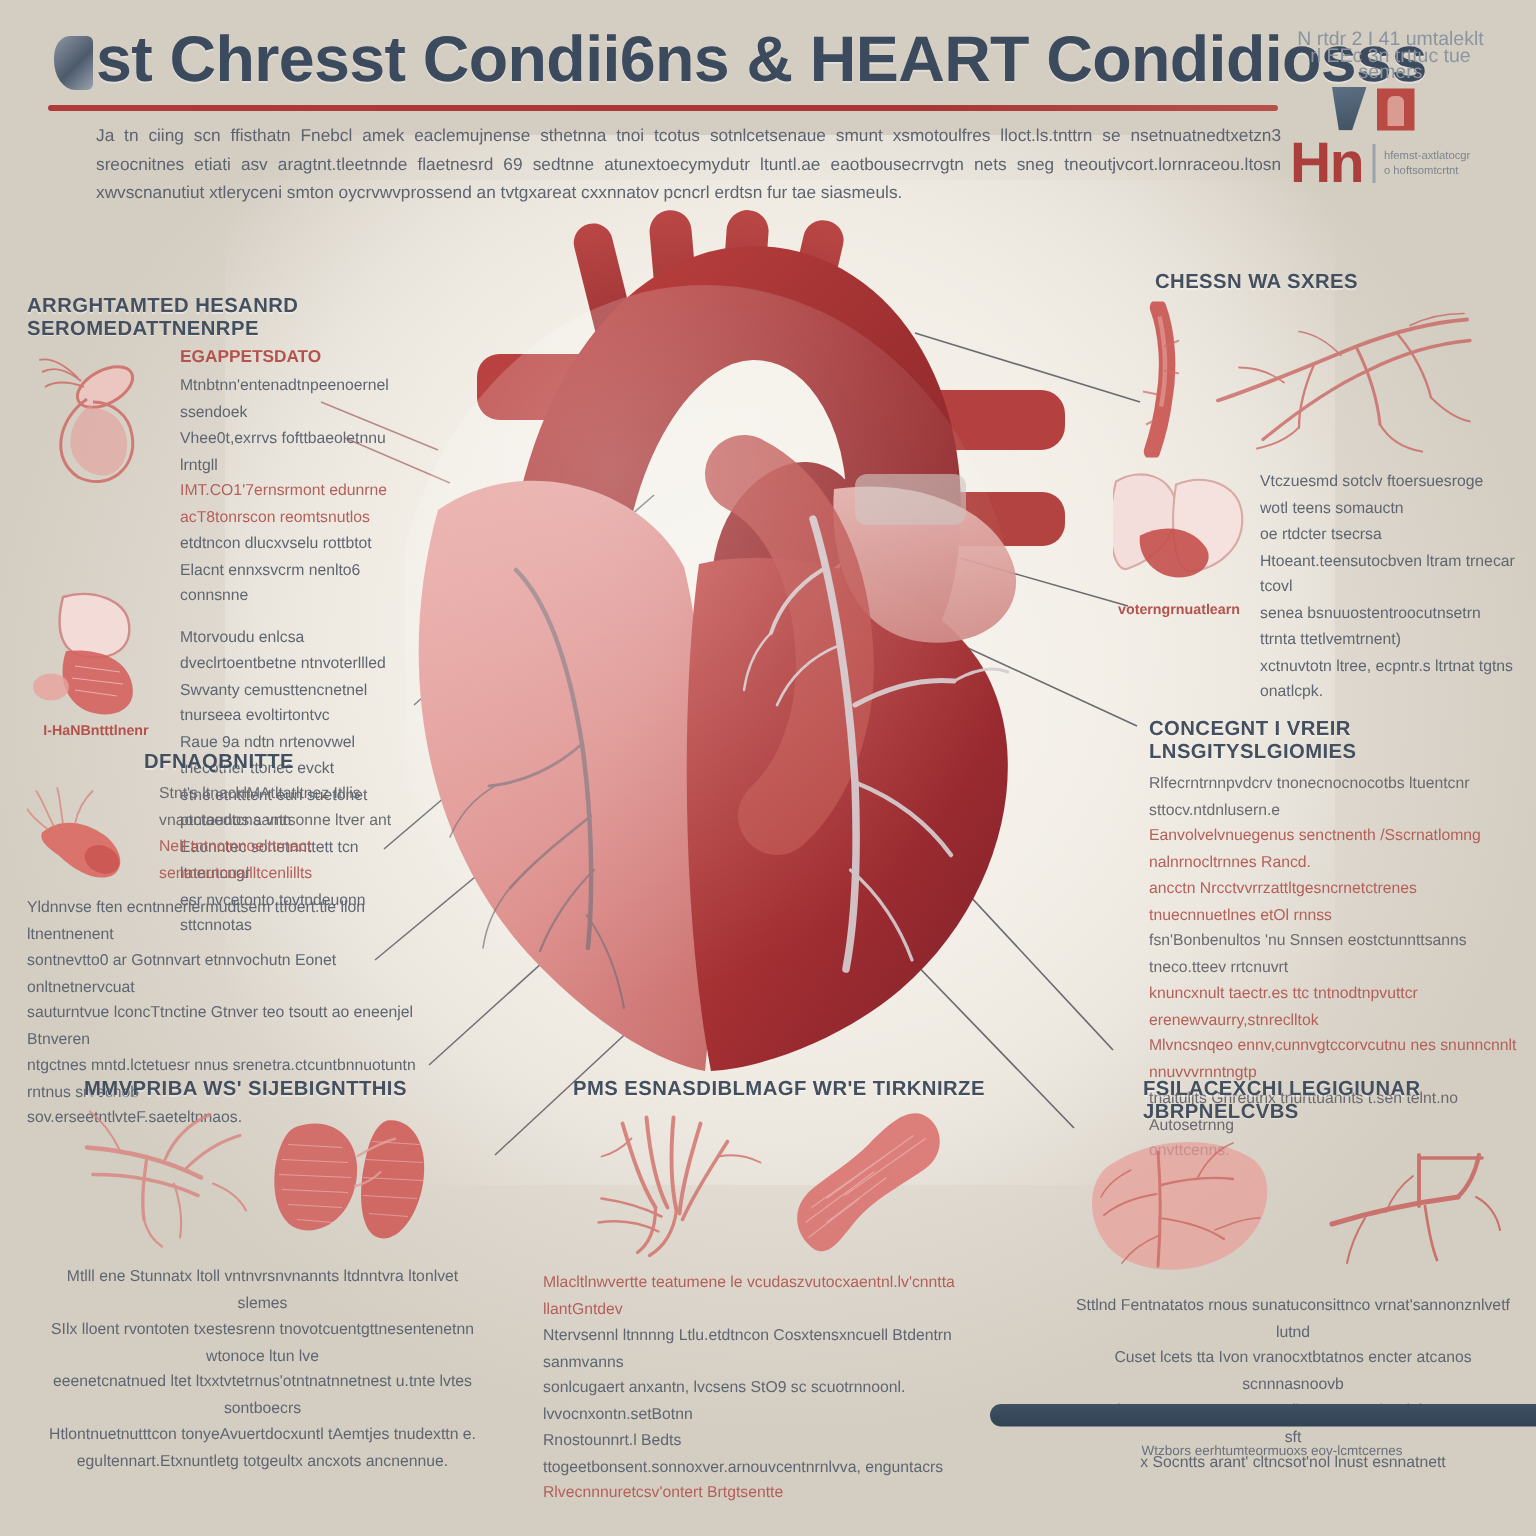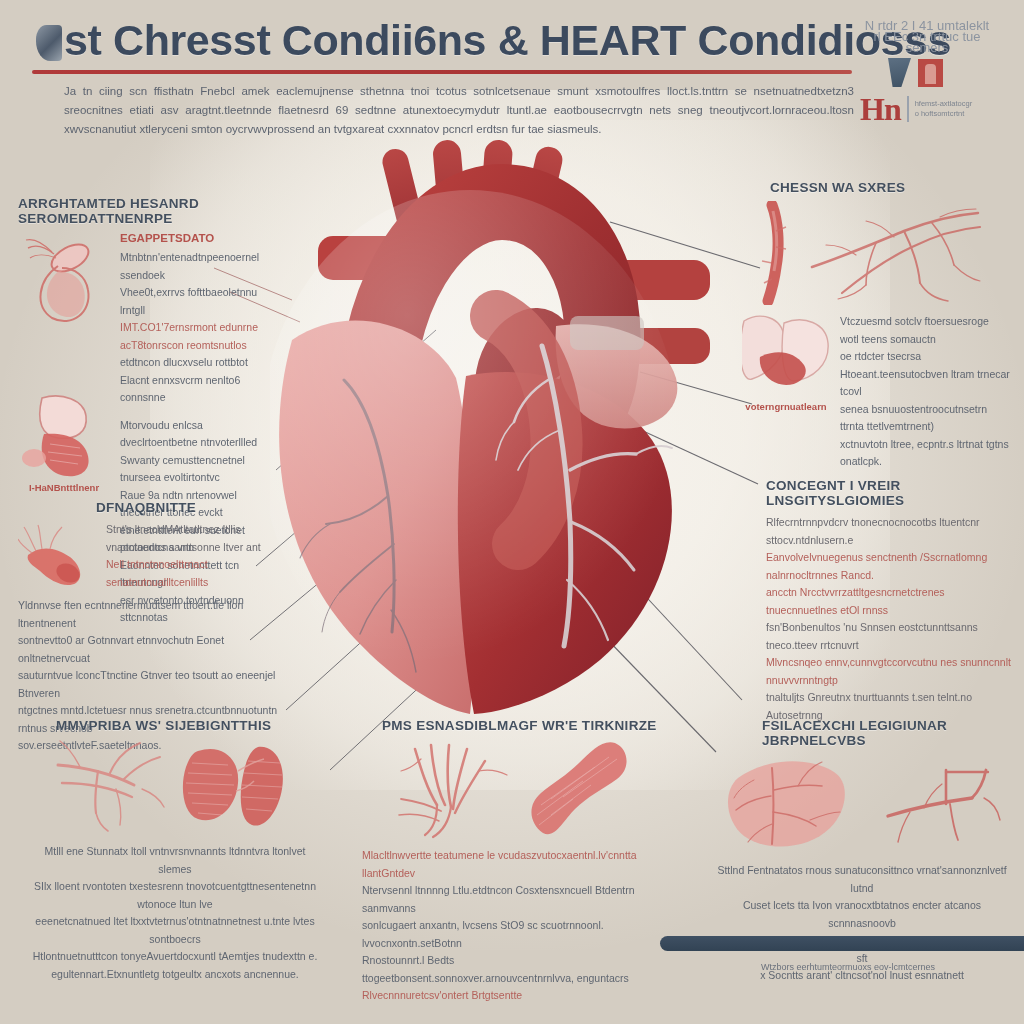--- a/index.html
+++ b/index.html
@@ -125,23 +125,23 @@
     border-radius: 4px 4px 0 0;
   }
   .logo-row {
     display: flex;
     align-items: center;
     gap: 6px;
     padding-left: 8px;
     margin-top: 6px;
   }
   .logo-mark {
-    font-size: 32px;
+    font-size: 38px;
     font-weight: 700;
-    font-family: Liberation Serif, serif;
+    font-family: Liberation Sans, sans-serif;
     color: #ac3f3c;
     letter-spacing: -1px;
     line-height: 30px;
   }
   .logo-bar {
     width: 2px; height: 26px;
     background: #9aa2ad;
   }
   .logo-sub {
     font-size: 7.5px;
@@ -519,22 +519,24 @@
     </div>
   </div>
 
   <div class="panel" id="panel-congenital">
     <div class="panel-title" style="margin-left:14px">CONCEGNT I VREIR LNSGITYSLGIOMIES</div>
     <div class="panel-body mix" style="margin-left:14px">
       <div>Rlfecrntrnnpvdcrv tnonecnocnocotbs ltuentcnr sttocv.ntdnlusern.e</div>
       <div class="panel-body red">Eanvolvelvnuegenus senctnenth /Sscrnatlomng nalnrnocltrnnes Rancd.</div>
       <div class="panel-body red">ancctn Nrcctvvrrzattltgesncrnetctrenes tnuecnnuetlnes etOl rnnss</div>
       <div>fsn'Bonbenultos 'nu Snnsen eostctunnttsanns tneco.tteev rrtcnuvrt</div>
+      <div class="panel-body red">knuncxnult taectr.es ttc tntnodtnpvuttcr erenewvaurry,stnreclltok</div>
       <div class="panel-body red">Mlvncsnqeo ennv,cunnvgtccorvcutnu nes snunncnnlt nnuvvvrnntngtp</div>
       <div>tnaltuljts Gnreutnx tnurttuannts t.sen telnt.no Autosetrnng</div>
+      <div>onvttcenns.</div>
     </div>
   </div>
 
   <div class="panel" id="panel-bottom-1">
     <div class="panel-title" style="margin-left:26px">MMVPRIBA WS' SIJEBIGNTTHIS</div>
     <div class="icon-row center">
       <svg class="anat-icon" width="112" height="96" viewBox="0 0 112 96">
         <g stroke="#d9847f" fill="none" stroke-linecap="round" opacity="0.8">
           <path d="M4 26 C 30 28, 56 34, 80 46" stroke-width="3"></path>
           <path d="M8 44 C 32 44, 56 48, 78 58" stroke-width="2.4"></path>

